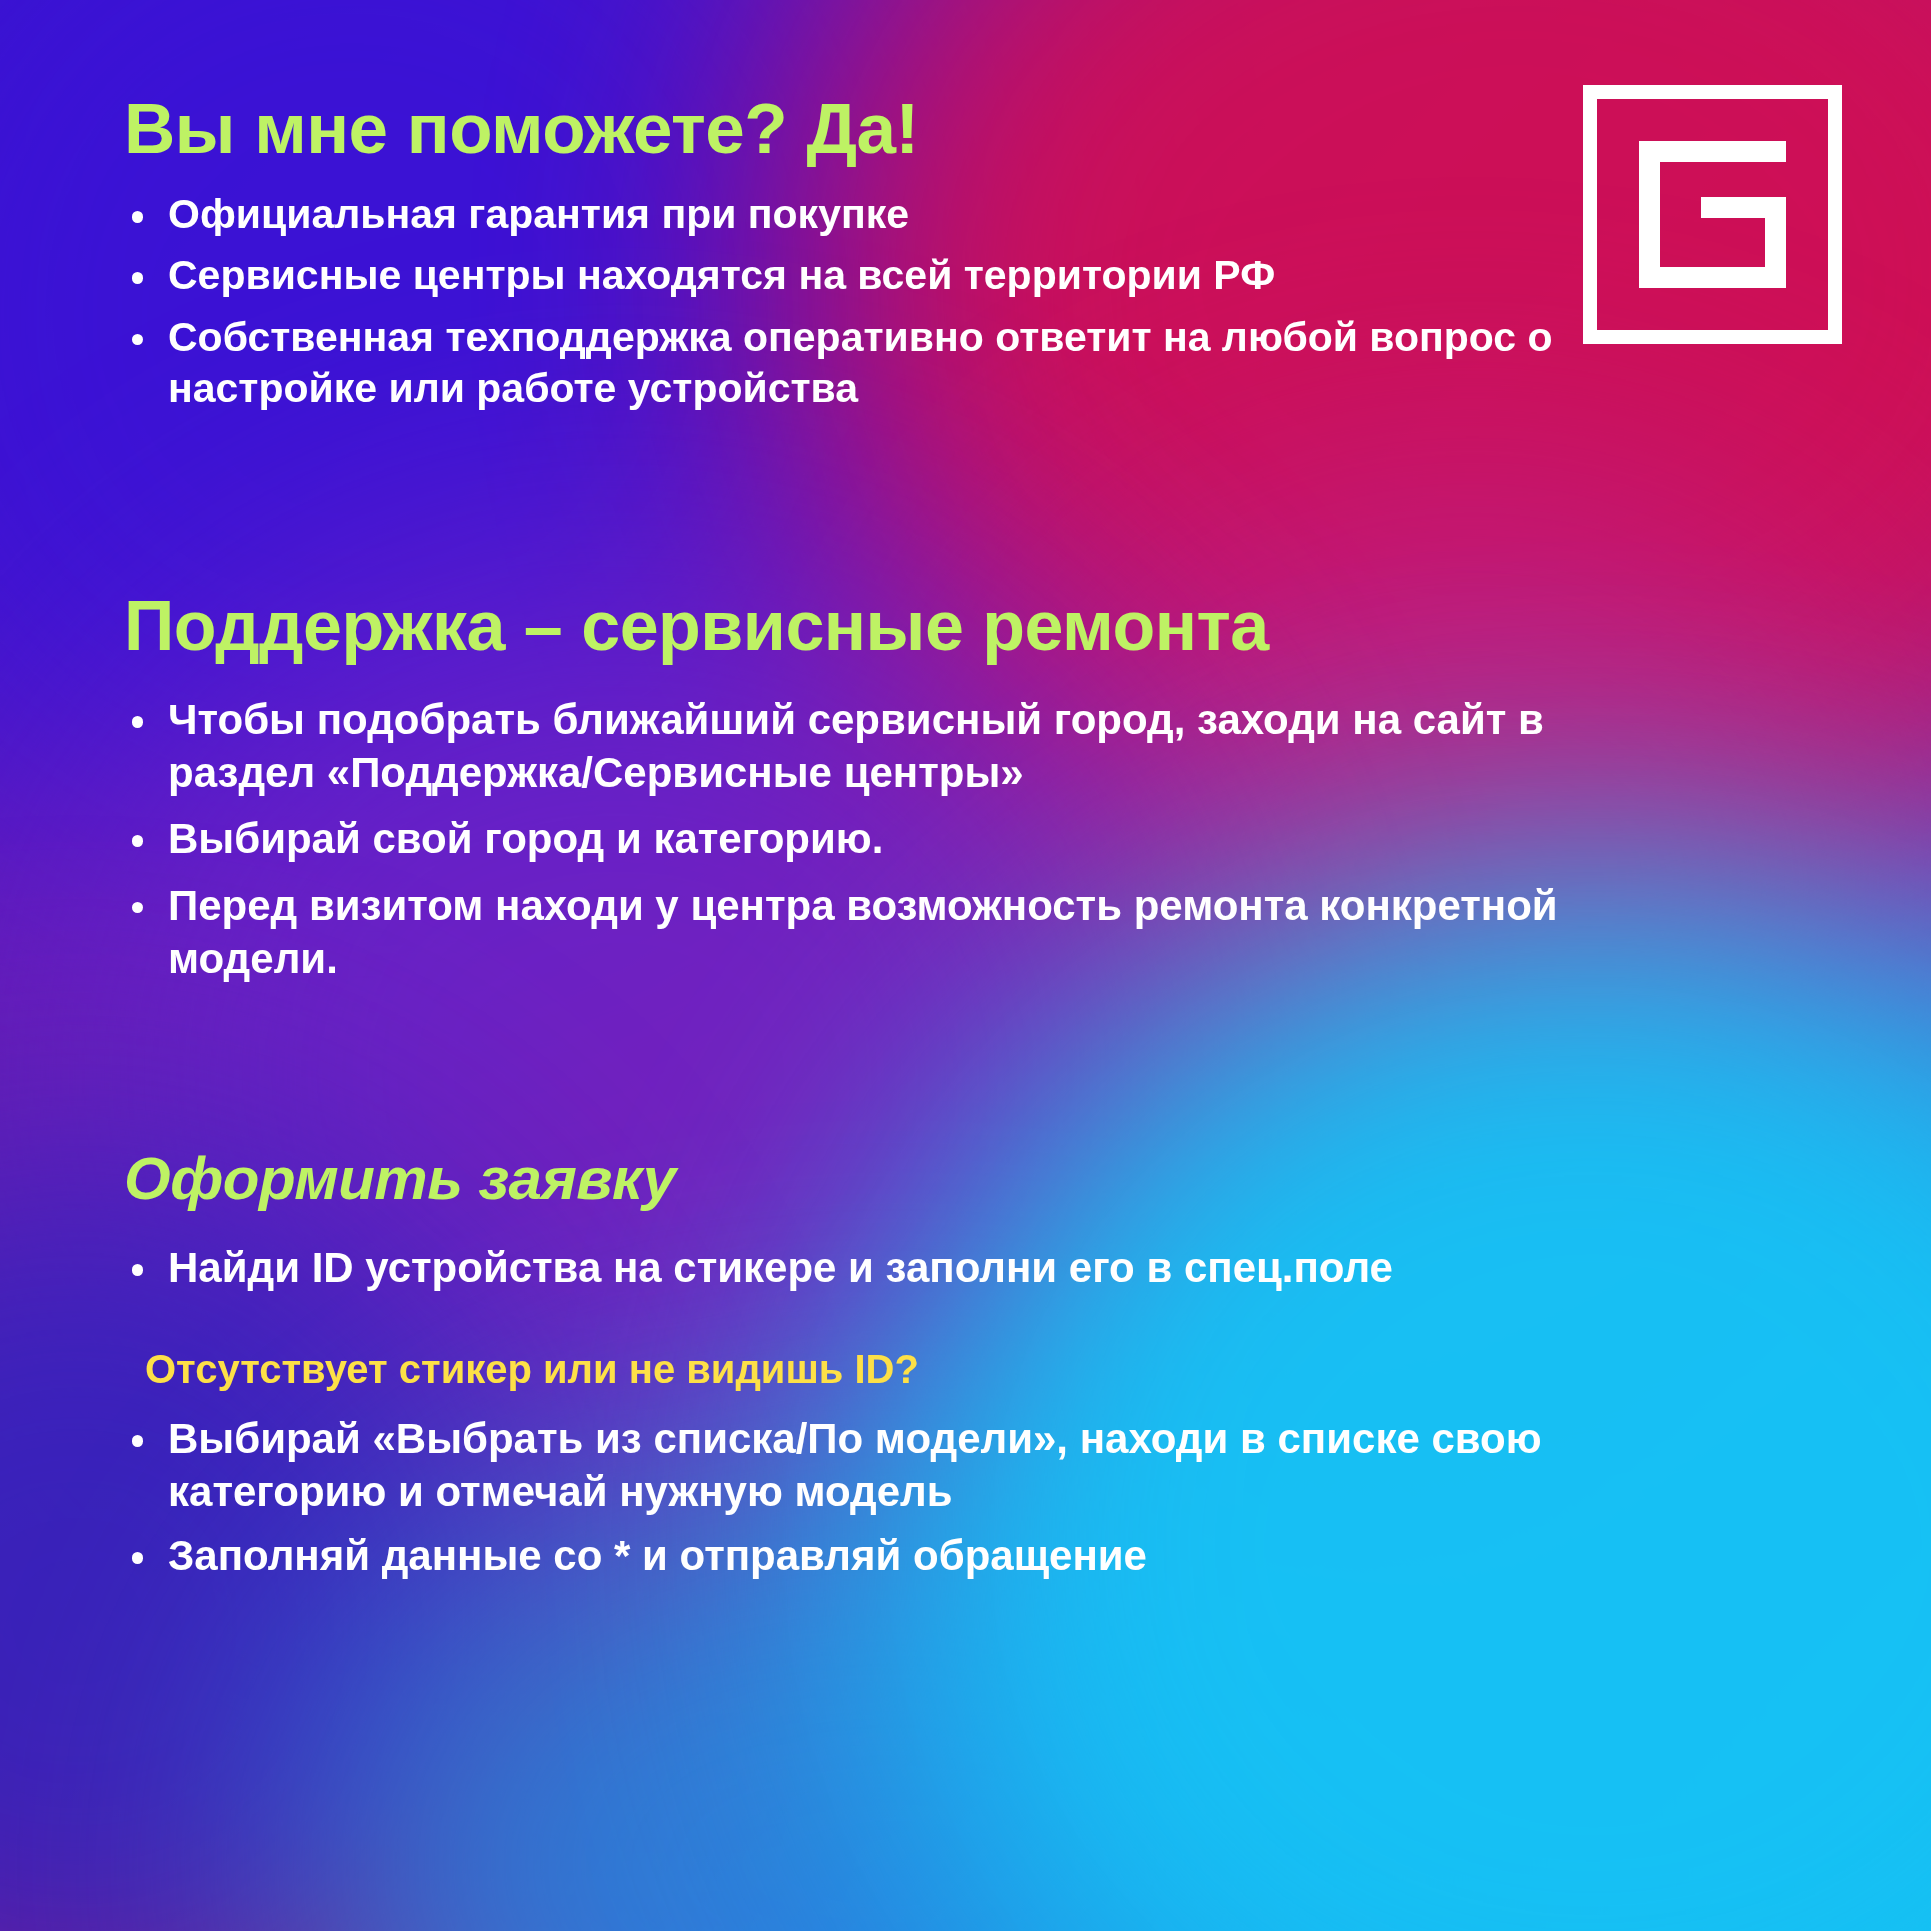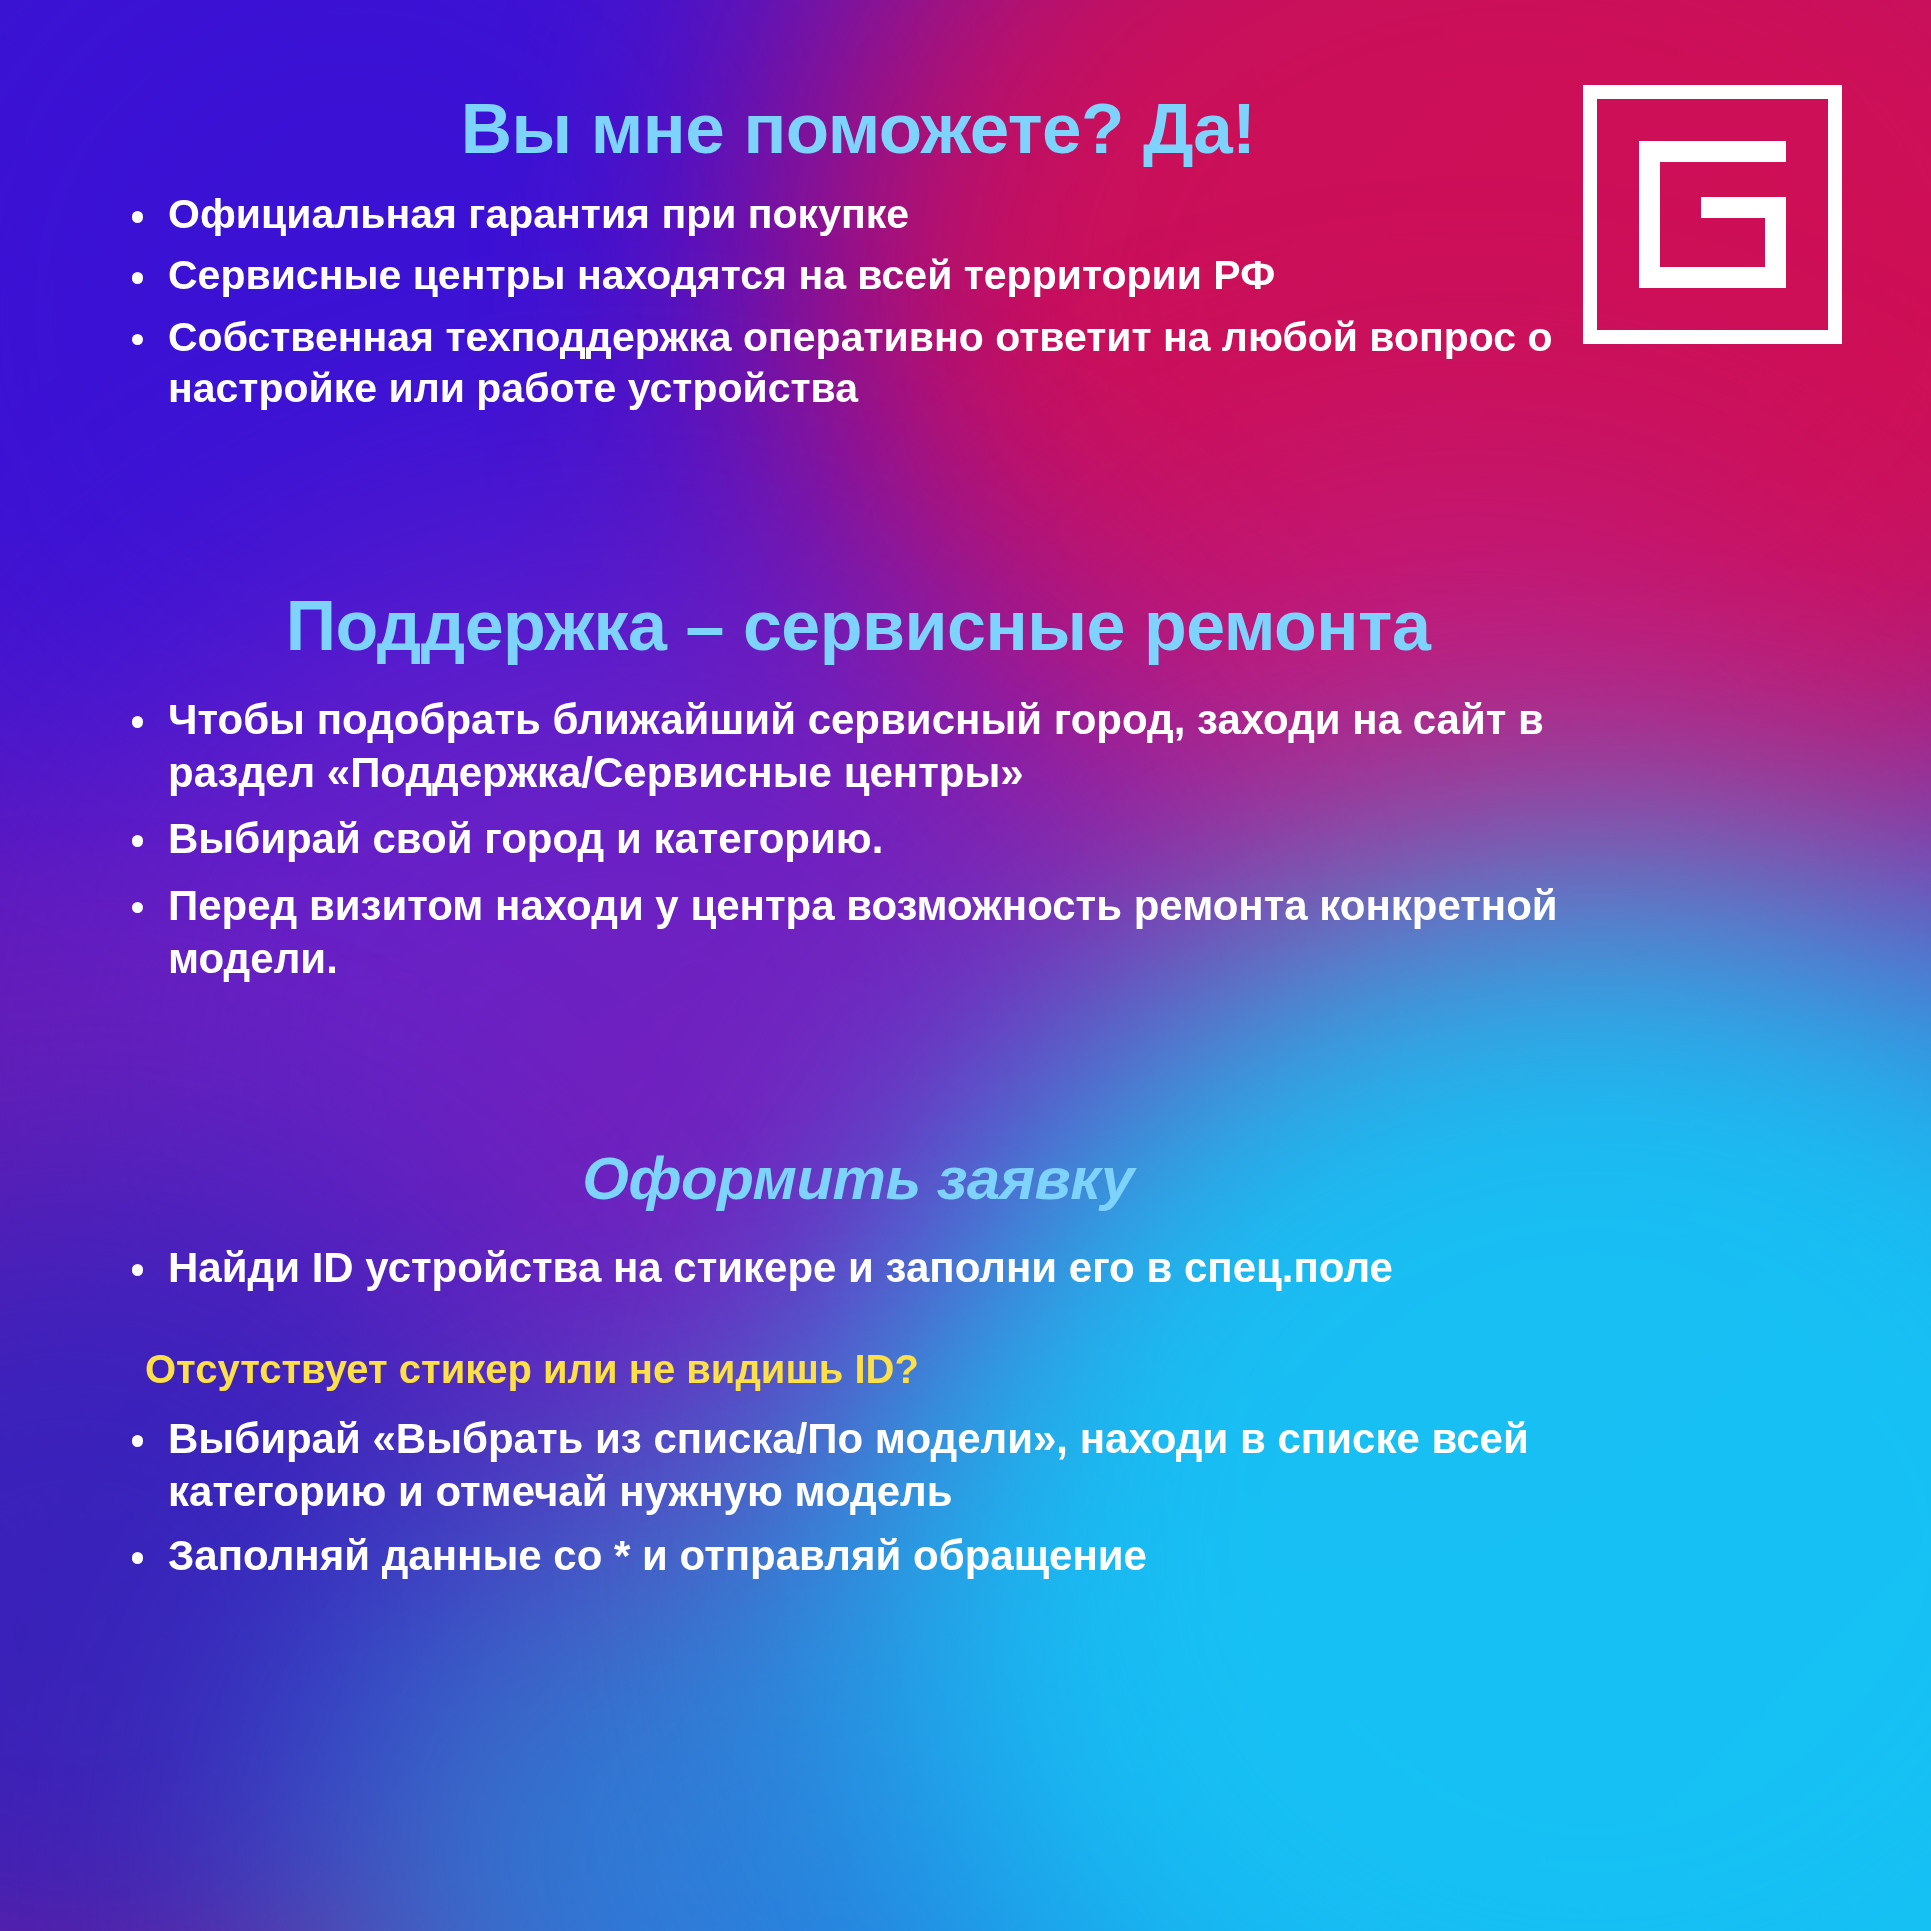--- a/index.html
+++ b/index.html
@@ -140,22 +140,21 @@
   .sec1 { top: 93px; }
   .sec2 { top: 591px; }
   .sec3 { top: 1149px; }
 
   h2.heading {
     margin: 0 0 25px 0;
     font-size: 71px;
     line-height: 1.0;
     font-weight: bold;
     letter-spacing: -0.5px;
-    color: #7dd3fc;
-    text-align: center;
+    color: #bef264;
   }
   .sec2 h2.heading { font-size: 70px; margin-bottom: 33px; }
   .sec3 h2.heading { font-size: 60px; margin-bottom: 33px; font-style: italic; }
 
   ul.bullets {
     list-style: none;
     margin: 0;
     padding: 0;
   }
   ul.bullets li {
@@ -233,20 +232,20 @@
       </ul>
     </section>
 
     <section class="section sec3">
       <h2 class="heading">Оформить заявку</h2>
       <ul class="bullets">
         <li>Найди ID устройства на стикере и заполни его в спец.поле</li>
       </ul>
       <div class="subhead">Отсутствует стикер или не видишь ID?</div>
       <ul class="bullets">
-        <li>Выбирай «Выбрать из списка/По модели», находи в списке всей категорию и отмечай нужную модель</li>
+        <li>Выбирай «Выбрать из списка/По модели», находи в списке свою категорию и отмечай нужную модель</li>
         <li>Заполняй данные со * и отправляй обращение</li>
       </ul>
     </section>
 
   </div>
 </div>
 
 
 </body></html>

